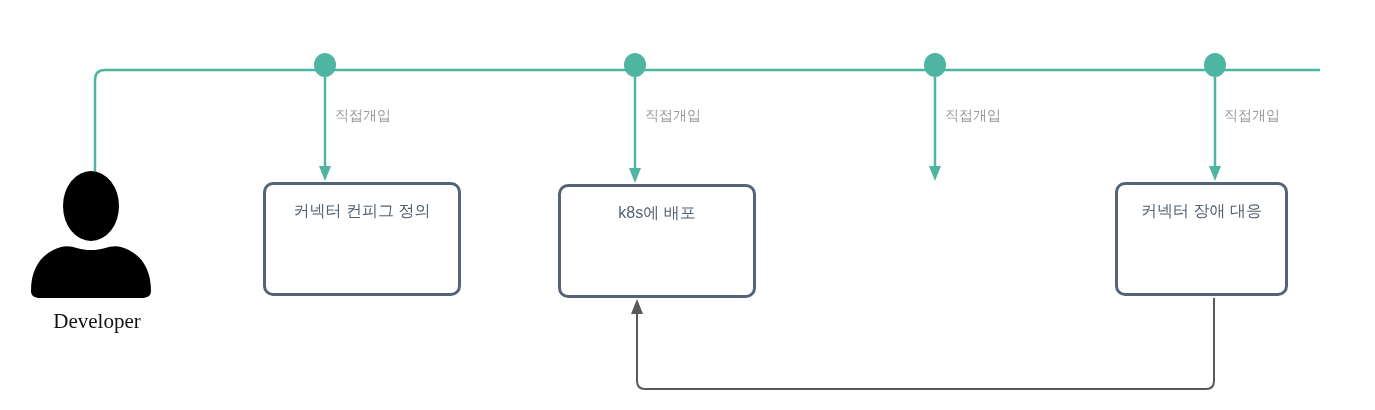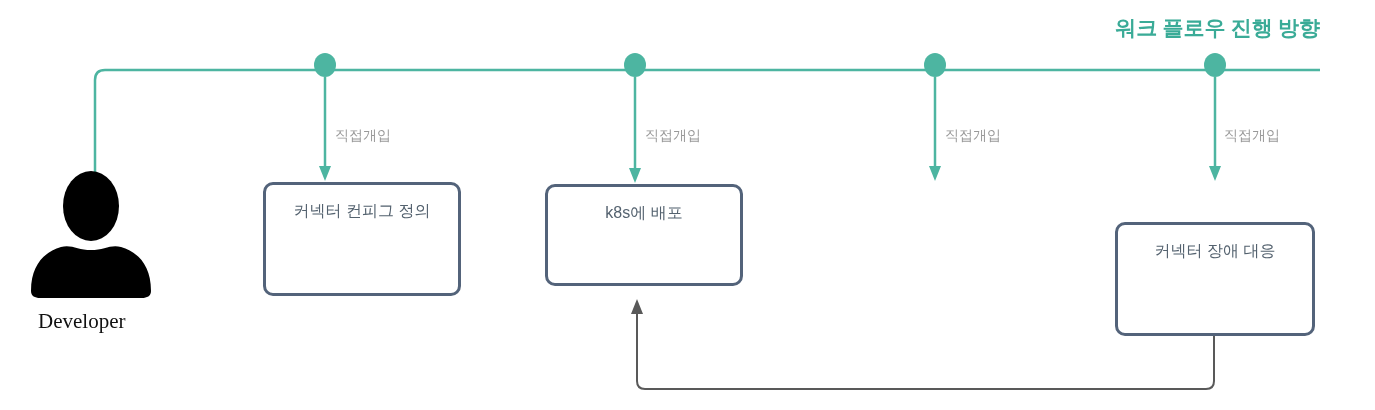--- a/index.html
+++ b/index.html
@@ -37,42 +37,41 @@
     box-sizing: border-box;
     border: 3px solid #53637a;
     border-radius: 10px;
     background: #ffffff;
     text-align: center;
     padding-top: 16px;
     font-size: 16px;
     color: #54626f;
   }
   #step-box-1 { left: 227px;  top: 182px; width: 198px; height: 114px; margin-left: 36px; }
-  #step-box-2 { left: 545px;  top: 184px; width: 198px; height: 102px; }
+  #step-box-2 { left: 558px;  top: 184px; width: 198px; height: 114px; }
   #step-box-3 { left: 837px;  top: 182px; width: 199px; height: 114px; }
-  #step-box-4 { left: 1115px; top: 182px; width: 200px; height: 114px; margin-top: 40px; }
+  #step-box-4 { left: 1115px; top: 182px; width: 173px; height: 114px; }
   .intervention-label {
     position: absolute;
     top: 107px;
     font-family: "Liberation Serif", "DejaVu Serif", serif;
     font-size: 14px;
     color: #999999;
     white-space: nowrap;
-    margin-top: 20px;
   }
   #intervention-label-1 { left: 335px;  }
   #intervention-label-2 { left: 645px;  }
   #intervention-label-3 { left: 945px;  }
   #intervention-label-4 { left: 1224px; }
   .actor-label {
     position: absolute;
     left: 38px;
     top: 309px;
     width: 118px;
-    text-align: left;
+    text-align: center;
     font-family: "Liberation Serif", "DejaVu Serif", serif;
     font-size: 21px;
     color: #111111;
   }
 </style>
 </head>
 <body>
 
 <div id="stage">
 
@@ -113,21 +112,20 @@
                C 31 264 45 252 61 247
                C 71 244 78 250 91 250
                C 104 250 111 244 121 247
                C 137 252 151 264 151 291
                C 151 296 147 298 142 298
                L 40 298
                C 35 298 31 296 31 291 Z"></path>
     </g>
   </svg>
 
-  <div class="diagram-title">워크 플로우 진행 방향</div>
 
   <div class="step-box" id="step-box-1">
     <span>커넥터 컨피그 정의</span>
   </div>
   <div class="step-box" id="step-box-2">
     <span>k8s에 배포</span>
   </div>
   <div class="step-box" id="step-box-4">
     <span>커넥터 장애 대응</span>
   </div>

